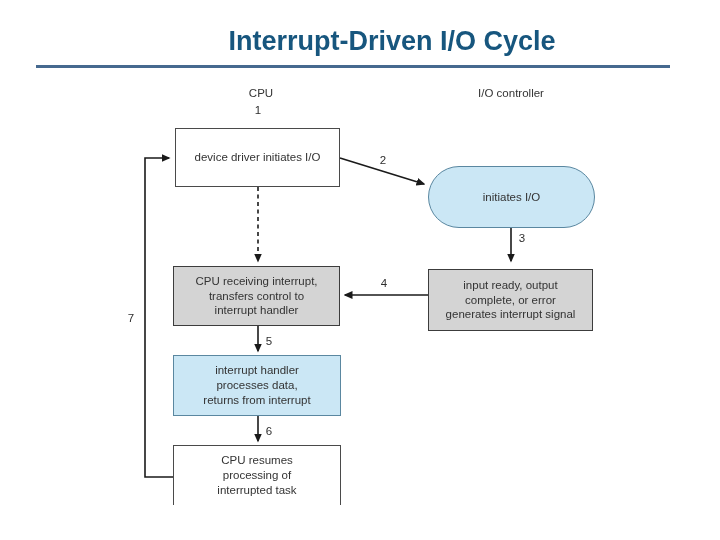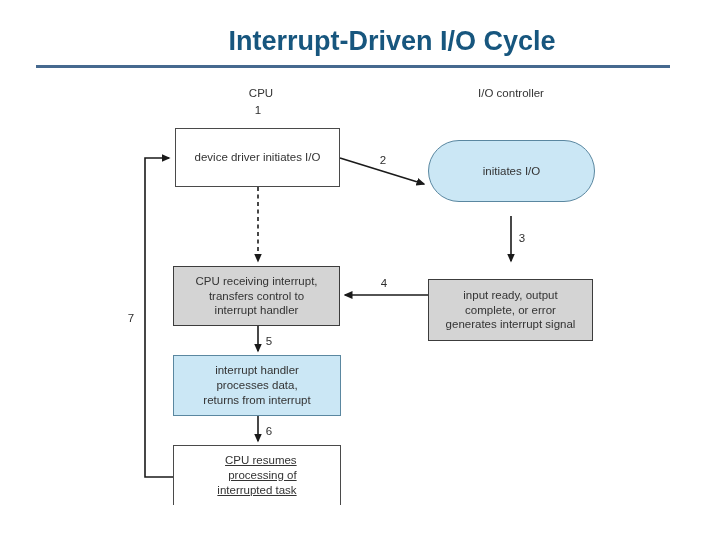--- a/index.html
+++ b/index.html
@@ -58,21 +58,20 @@
     text-align: center;
     font-size: 11.5px;
     line-height: 1.28;
     color: #333333;
     white-space: pre-line;
     box-sizing: border-box;
   }
   .node.white {
     background: #ffffff;
     border: 1.6px solid #4a4a4a;
-    text-align: right;
   }
   .node.blue {
     background: #CBE7F5;
     border: 1.4px solid #5A87A0;
   }
   .node.gray {
     background: #D4D4D4;
     border: 1.6px solid #3c3c3c;
   }
   .node.cut-bottom {
@@ -94,25 +93,25 @@
     color: #333333;
   }
   .step-num {
     position: absolute;
     font-size: 11.5px;
     color: #2e2e2e;
     text-align: center;
   }
   
   #box-device-driver    { left: 175px; top: 128px; width: 165px; height: 59px; }
-  #box-initiates-io     { left: 428px; top: 140px; width: 167px; height: 62px; border-radius: 31px; }
+  #box-initiates-io     { left: 428px; top: 166px; width: 167px; height: 62px; border-radius: 31px; }
   #box-cpu-receiving    { left: 173px; top: 266px; width: 167px; height: 60px; }
-  #box-input-ready      { left: 428px; top: 279px; width: 165px; height: 62px; }
+  #box-input-ready      { left: 428px; top: 269px; width: 165px; height: 62px; }
   #box-interrupt-handler{ left: 173px; top: 355px; width: 168px; height: 61px; }
-  #box-cpu-resumes      { left: 173px; top: 445px; width: 168px; height: 60px; text-decoration: underline; }
+  #box-cpu-resumes      { left: 173px; top: 445px; width: 168px; height: 60px; }
   
   #label-cpu            { left: 221px; top: 87px;  width: 80px; }
   #label-io-controller  { left: 461px; top: 87px;  width: 100px; }
   #label-cpu-executing  { left: 158px; top: 209px; width: 200px; }
   
   #num-1 { left: 248px; top: 104px; width: 20px; }
   #num-2 { left: 373px; top: 154px; width: 20px; }
   #num-3 { left: 512px; top: 232px; width: 20px; }
   #num-4 { left: 374px; top: 277px; width: 20px; }
   #num-5 { left: 259px; top: 335px; width: 20px; }

